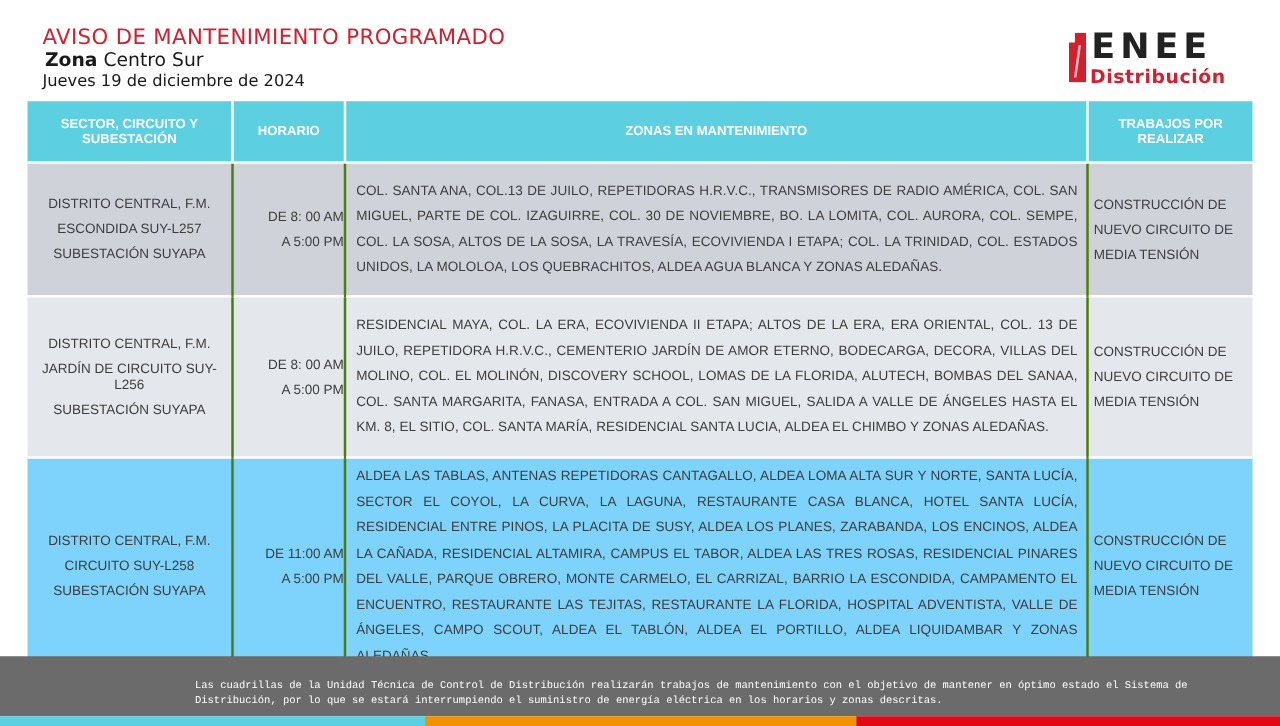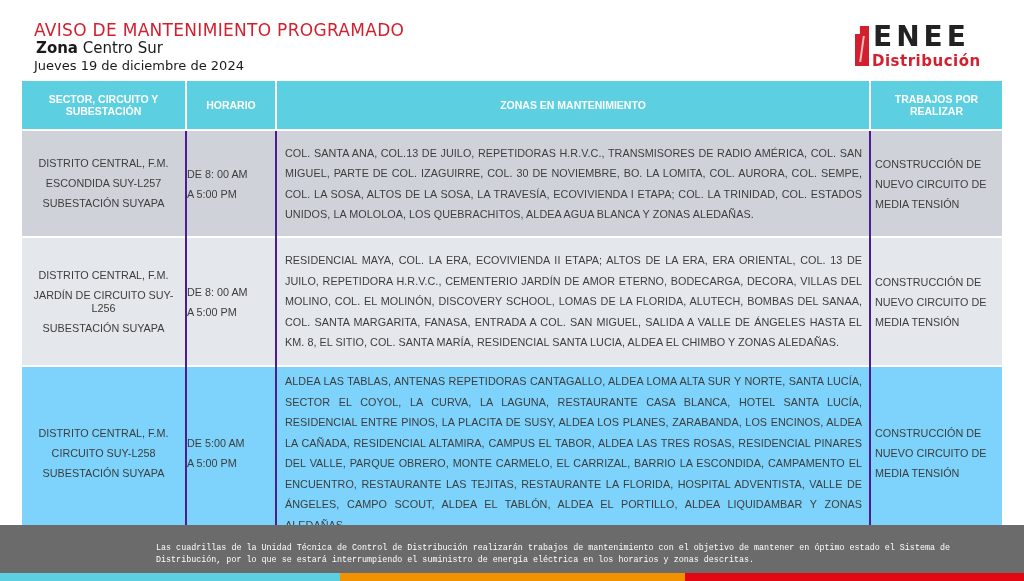--- a/index.html
+++ b/index.html
@@ -14,28 +14,28 @@
 
   .logo { position: absolute; left: 855px; top: 22px; width: 150px; height: 50px; }
   .logo-mark { position: absolute; left: 0; top: 4px; width: 14px; height: 40px; background: #d3202f; clip-path: polygon(35% 0, 100% 0, 100% 100%, 0 100%, 0 20%, 35% 20%); }
   .logo-mark::after { content: ""; position: absolute; left: 6px; top: 10px; width: 2px; height: 26px; background: #ffffff; opacity: .7; transform: skewX(-8deg); }
   .logo-enee { position: absolute; left: 18px; top: 0; font-family: "DejaVu Sans", sans-serif; font-size: 28px; font-weight: bold; letter-spacing: 4px; color: #222; line-height: 30px; }
   .logo-dist { position: absolute; left: 17px; top: 30px; font-family: "DejaVu Sans", sans-serif; font-size: 15px; font-weight: bold; color: #d3202f; line-height: 18px; letter-spacing: 0.5px; }
 
   table.sched { position: absolute; left: 22px; top: 81px; width: 980px; border-collapse: collapse; table-layout: fixed; }
   table.sched th { background: #5ccfe0; color: #ffffff; font-size: 10.5px; font-weight: bold; text-align: center; vertical-align: middle; height: 38px; border-right: 2px solid #ffffff; line-height: 12px; padding: 12px 4px; }
   table.sched th:last-child { border-right: none; }
-  table.sched td { font-size: 10.8px; color: #3d3d3d; vertical-align: middle; border-right: 2px solid #4c1d95; border-top: 2px solid #ffffff; }
+  table.sched td { font-size: 10.8px; color: #3d3d3d; vertical-align: middle; border-right: 2px solid #4d7c0f; border-top: 2px solid #ffffff; }
   table.sched td:last-child { border-right: none; }
   table.sched tr.r0 td { background: #cfd3d9; height: 107px; }
   table.sched tr.r1 td { background: #e4e7eb; height: 129px; }
   table.sched tr.r2 td { background: #7dd3fc; height: 170px; }
   td.sector { text-align: center; line-height: 13px; padding: 0 4px; }
   td.sector div { margin: 7px 0; }
-  td.horario { text-align: left; line-height: 20px; }
+  td.horario { text-align: right; line-height: 20px; padding-left: 24px; }
   td.zonas { text-align: justify; line-height: 20.5px; padding: 4px 7px 4px 8px; font-size: 10.6px; letter-spacing: 0.05px; }
   td.trabajos { text-align: left; line-height: 20px; padding: 0 4px; font-size: 10.6px; }
 
   .footer { position: absolute; left: 0; top: 525px; width: 1024px; height: 48px; background: #6b6b6b; }
   .hotline { position: absolute; left: 54px; top: 2px; width: 90px; text-align: center; color: #fff; }
   .hotline-num { font-family: "DejaVu Sans", sans-serif; font-size: 19px; font-weight: bold; line-height: 22px; display: flex; align-items: center; justify-content: center; gap: 3px; margin-left: 10px; }
   .phone-icon { width: 19px; height: 19px; border-radius: 50%; background: #fff; display: inline-block; position: relative; }
   .phone-icon::after { content: "\260E"; position: absolute; left: 3px; top: 0px; font-size: 13px; color: #6b6b6b; line-height: 19px; }
   .hotline-label { font-family: "DejaVu Sans", sans-serif; font-size: 11px; font-weight: bold; line-height: 14px; letter-spacing: 0.2px; }
   .footer-text { position: absolute; left: 156px; top: 17px; width: 850px; color: #fff; font-family: Liberation Mono, monospace; font-size: 8.4px; line-height: 12px; }
@@ -105,21 +105,21 @@
       <td class="zonas">RESIDENCIAL MAYA, COL. LA ERA, ECOVIVIENDA II ETAPA; ALTOS DE LA ERA, ERA ORIENTAL, COL. 13 DE JUILO, REPETIDORA H.R.V.C., CEMENTERIO JARDÍN DE AMOR ETERNO, BODECARGA, DECORA, VILLAS DEL MOLINO, COL. EL MOLINÓN, DISCOVERY SCHOOL, LOMAS DE LA FLORIDA, ALUTECH, BOMBAS DEL SANAA, COL. SANTA MARGARITA, FANASA, ENTRADA A COL. SAN MIGUEL, SALIDA A VALLE DE ÁNGELES HASTA EL KM. 8, EL SITIO, COL. SANTA MARÍA, RESIDENCIAL SANTA LUCIA, ALDEA EL CHIMBO Y ZONAS ALEDAÑAS.</td>
       <td class="trabajos">CONSTRUCCIÓN DE NUEVO CIRCUITO DE MEDIA TENSIÓN</td>
     </tr>
     <tr class="r2">
       <td class="sector">
         <div>DISTRITO CENTRAL, F.M.</div>
         <div>CIRCUITO SUY-L258</div>
         <div>SUBESTACIÓN SUYAPA</div>
       </td>
       <td class="horario">
-        <div>DE 5:00 AM</div>
+        <div>DE 11:00 AM</div>
         <div>A 5:00 PM</div>
       </td>
       <td class="zonas">ALDEA LAS TABLAS, ANTENAS REPETIDORAS CANTAGALLO, ALDEA LOMA ALTA SUR Y NORTE, SANTA LUCÍA, SECTOR EL COYOL, LA CURVA, LA LAGUNA, RESTAURANTE CASA BLANCA, HOTEL SANTA LUCÍA, RESIDENCIAL ENTRE PINOS, LA PLACITA DE SUSY, ALDEA LOS PLANES, ZARABANDA, LOS ENCINOS, ALDEA LA CAÑADA, RESIDENCIAL ALTAMIRA, CAMPUS EL TABOR, ALDEA LAS TRES ROSAS, RESIDENCIAL PINARES DEL VALLE, PARQUE OBRERO, MONTE CARMELO, EL CARRIZAL, BARRIO LA ESCONDIDA, CAMPAMENTO EL ENCUENTRO, RESTAURANTE LAS TEJITAS, RESTAURANTE LA FLORIDA, HOSPITAL ADVENTISTA, VALLE DE ÁNGELES, CAMPO SCOUT, ALDEA EL TABLÓN, ALDEA EL PORTILLO, ALDEA LIQUIDAMBAR Y ZONAS ALEDAÑAS.</td>
       <td class="trabajos">CONSTRUCCIÓN DE NUEVO CIRCUITO DE MEDIA TENSIÓN</td>
     </tr>
   </tbody>
 </table>
 
 <div class="footer">
   <div class="footer-text">Las cuadrillas de la Unidad Técnica de Control de Distribución realizarán trabajos de mantenimiento con el objetivo de mantener en óptimo estado el Sistema de Distribución, por lo que se estará interrumpiendo el suministro de energía eléctrica en los horarios y zonas descritas.</div>

